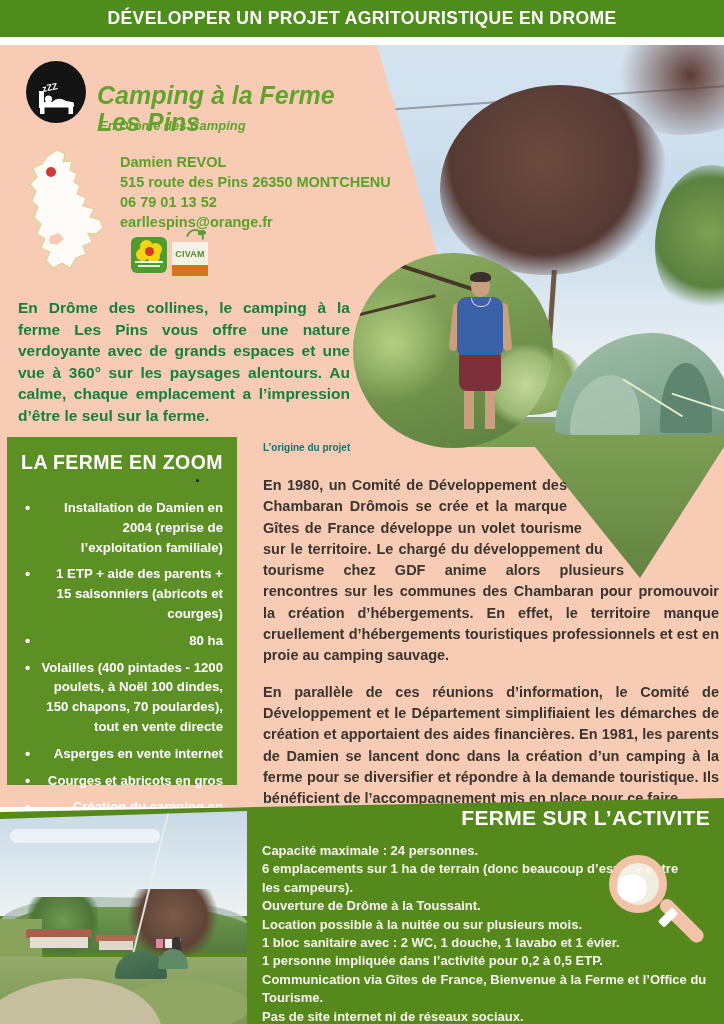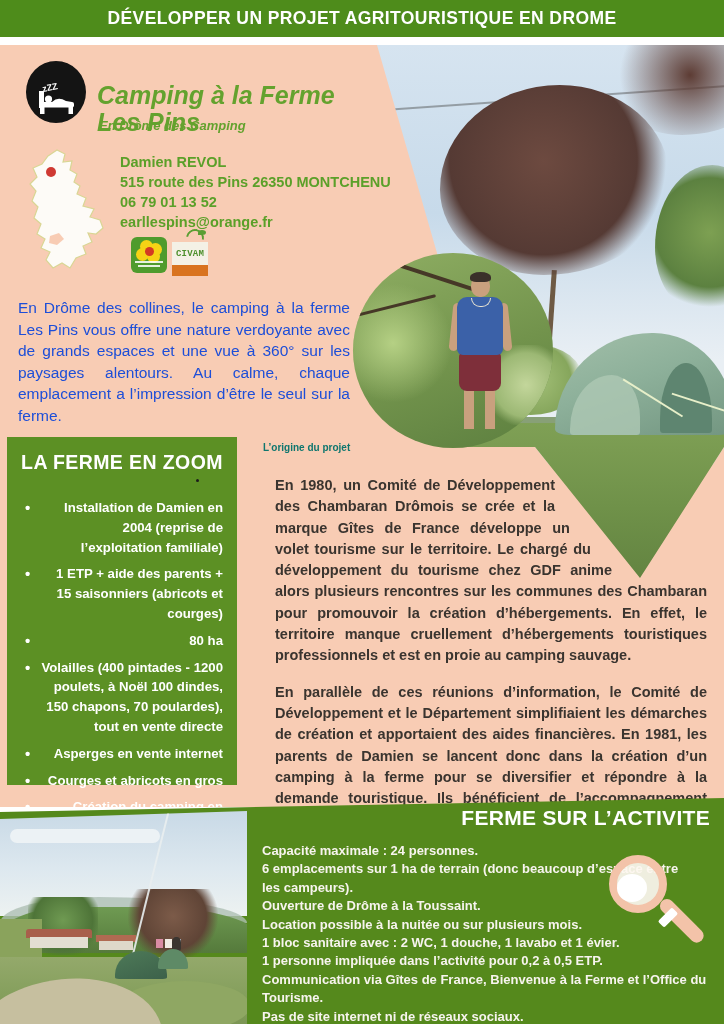--- a/index.html
+++ b/index.html
@@ -66,40 +66,40 @@
 
   
   .logo-baf{left:131px;top:237px;width:36px;height:36px;background:#4f9b2d;border-radius:6px;overflow:hidden;}
   .baf-petal{position:absolute;width:13px;height:13px;background:#f5d315;border-radius:50%;}
   .baf-center{position:absolute;left:14px;top:10px;width:9px;height:9px;background:#d33a23;border-radius:50%;}
   .baf-txt{position:absolute;left:4px;top:24px;width:28px;height:2px;background:#ffffff;opacity:.85;}
   .baf-txt2{position:absolute;left:7px;top:28px;width:22px;height:2px;background:#ffffff;opacity:.85;}
   .logo-civam{left:172px;top:229px;width:36px;height:47px;}
   .civam-swirl{position:absolute;left:14px;top:0;width:14px;height:14px;border:2.5px solid #5a9e33;border-radius:50%;border-bottom-color:transparent;border-left-color:transparent;transform:rotate(-35deg);}
   .civam-leaf{position:absolute;left:26px;top:1px;width:8px;height:5px;background:#5a9e33;border-radius:50% 50% 50% 0;}
-  .civam-box{position:absolute;left:0;top:13px;width:36px;height:34px;background:#f4f1e6;font-family:Liberation Mono, monospace;}
+  .civam-box{position:absolute;left:0;top:13px;width:36px;height:34px;background:#f4f1e6;}
   .civam-word{position:absolute;left:0;top:7px;width:36px;text-align:center;color:#4c8f2b;font-size:9px;font-weight:bold;letter-spacing:.2px;}
   .civam-strip{position:absolute;left:0;top:23px;width:36px;height:11px;background:#d9731f;}
 
   
-  .intro{left:18px;top:297px;width:332px;color:#1d4ed8;font-size:15.5px;font-weight:normal;
+  .intro{left:18px;top:297px;width:332px;color:#15803d;font-size:15.5px;font-weight:bold;
          line-height:21.5px;text-align:justify;}
 
   
   .farm-box{left:7px;top:437px;width:230px;height:348px;background:#5c9024;color:#ffffff;box-sizing:border-box;padding:14px 14px 0 14px;}
   .farm-title{text-align:center;font-size:19.5px;font-weight:bold;letter-spacing:.4px;position:relative;}
   .farm-dot{position:absolute;right:24px;bottom:-8px;width:3px;height:3px;background:#1c1c1c;border-radius:50%;}
   .farm-list{margin:24px 0 0 0;padding:0;list-style:none;text-align:right;}
   .farm-list li{position:relative;padding-left:20px;margin-bottom:7px;font-size:13.2px;font-weight:bold;line-height:1.5;}
   .farm-list li::before{content:"\2022";position:absolute;left:4px;top:-1px;font-size:15px;}
 
   
   .origin{left:263px;top:442px;width:456px;color:#332e2a;}
   .origin-heading{font-size:10px;font-weight:bold;color:#0f766e;}
-  .origin p{margin:12px;font-size:14.5px;line-height:21.3px;text-align:justify;font-weight:bold;color:#3a342f;}
+  .origin p{margin:0;font-size:14.5px;line-height:21.3px;text-align:justify;font-weight:bold;color:#3a342f;}
   .origin .p1{margin-top:22px;}
   .origin .p2{margin-top:15px;}
   .tri-float{float:right;width:152px;height:92px;
              shape-outside:polygon(0 0,100% 0,100% 28%,42% 100%,0 30%);}
 
   
   .bottom-green{left:0;top:795px;width:724px;height:229px;background:#55891c;
                 clip-path:polygon(0 17px,724px 3px,724px 229px,0 229px);}
   .activity-title{position:absolute;right:14px;top:11px;color:#ffffff;font-size:21px;font-weight:bold;letter-spacing:.3px;}
   .activity-lines{position:absolute;left:262px;top:47px;width:458px;color:#f7f4ee;font-size:13px;font-weight:bold;line-height:18.4px;}

